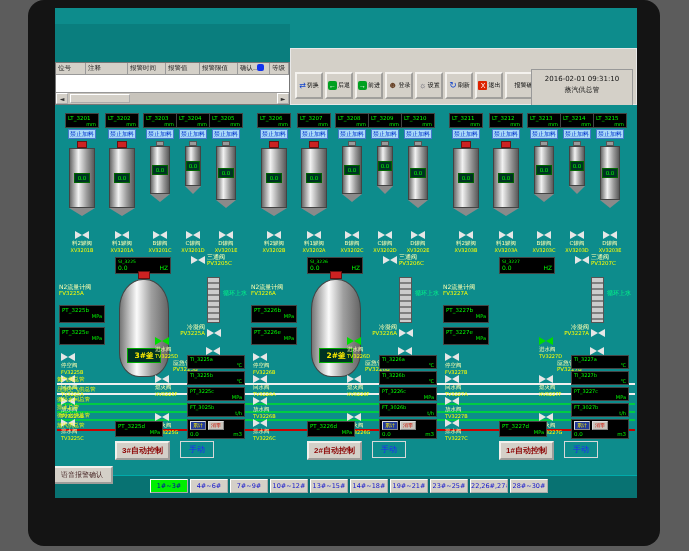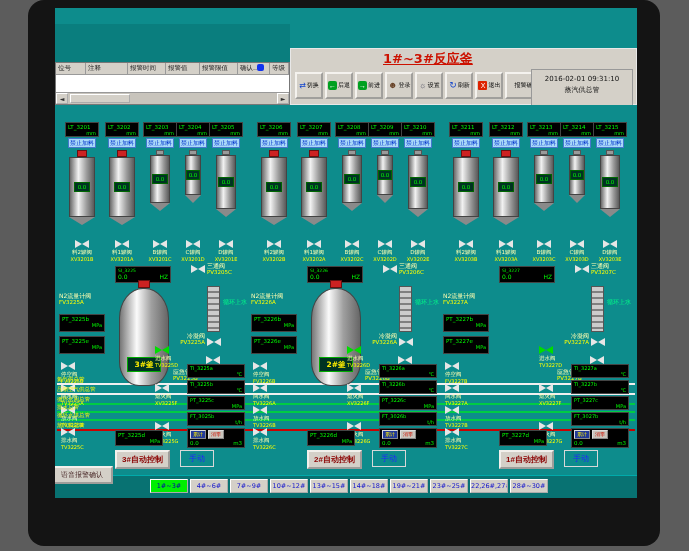--- a/index.html
+++ b/index.html
@@ -34,21 +34,21 @@
 .ico-refresh{color:#1144cc;font-size:9px}.ico-refresh::before{content:"↻"}
 .ico-exit{width:9px;height:9px;background:#dd2200;color:#fff;font-size:7px;line-height:9px;text-align:center;border-radius:1px}
 .ico-exit::before{content:"X"}
 .btn-ack{min-width:42px}
 .dt-panel{position:absolute;right:3px;top:20px;width:102px;height:40px;border:1px solid #999;background:#d4d0c8;text-align:center;font-size:7px;color:#111;padding-top:4px}
 .dt-panel div{line-height:11px}
 
 .scada{position:absolute;left:0;top:97px;width:582px;height:370px;background:#0d8c8c;overflow:hidden}
 .pline{position:absolute;left:2px;width:578px;height:2px}
 .pl-label{position:absolute;left:2px;color:#ffff00;font-size:5.5px;white-space:nowrap;z-index:2}
-.groups{position:absolute;left:0;top:17px;width:582px;display:flex;padding:0 2px}
+.groups{position:absolute;left:0;top:8px;width:582px;display:flex;padding:0 2px}
 .group{width:192px;display:flex;flex-direction:column}
 .tanks-row{display:flex;justify-content:space-between;height:140px;padding:0 6px}
 .tank-unit{display:flex;flex-direction:column;align-items:center;width:38px}
 .tank-unit:nth-child(3){width:34px}.tank-unit:nth-child(4){width:28px}.tank-unit:nth-child(5){width:34px}
 .ibox{background:#000;border:1px solid #444;color:#00ff00;padding:1px 2px;overflow:hidden}
 .ibox .tag{display:block;font-size:5.5px;line-height:6px;white-space:nowrap}
 .ibox .unit{display:block;font-size:5px;line-height:6px;text-align:right}
 .lvl{width:34px;height:15px}
 .feed-label{background:#a8d8f8;border:1px solid #4477cc;color:#0033cc;font-size:6px;line-height:8px;height:10px;padding:0 1px;margin-top:1px;white-space:nowrap}
 .tank{display:flex;flex-direction:column;align-items:center;margin-top:2px}
@@ -148,21 +148,20 @@
           <div class="sc-btn">◄</div>
           <div class="sc-track">
             <div class="sc-thumb"></div>
           </div>
           <div class="sc-btn">►</div>
         </div>
       </div>
       <div class="ack-flag"></div>
 
       <div class="toolbar-panel">
-        <div class="app-title">1#~3#反应釜</div>
         <div class="tb-row">
           <button class="tb-btn">
               <span class="tb-ico ico-switch"></span>
               <span>切换</span>
             </button>
           <button class="tb-btn">
               <span class="tb-ico ico-back"></span>
               <span>后退</span>
             </button>
           <button class="tb-btn">

